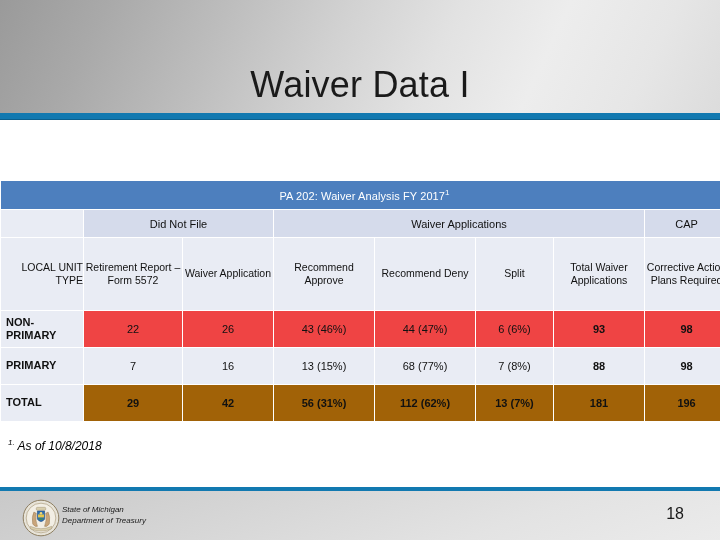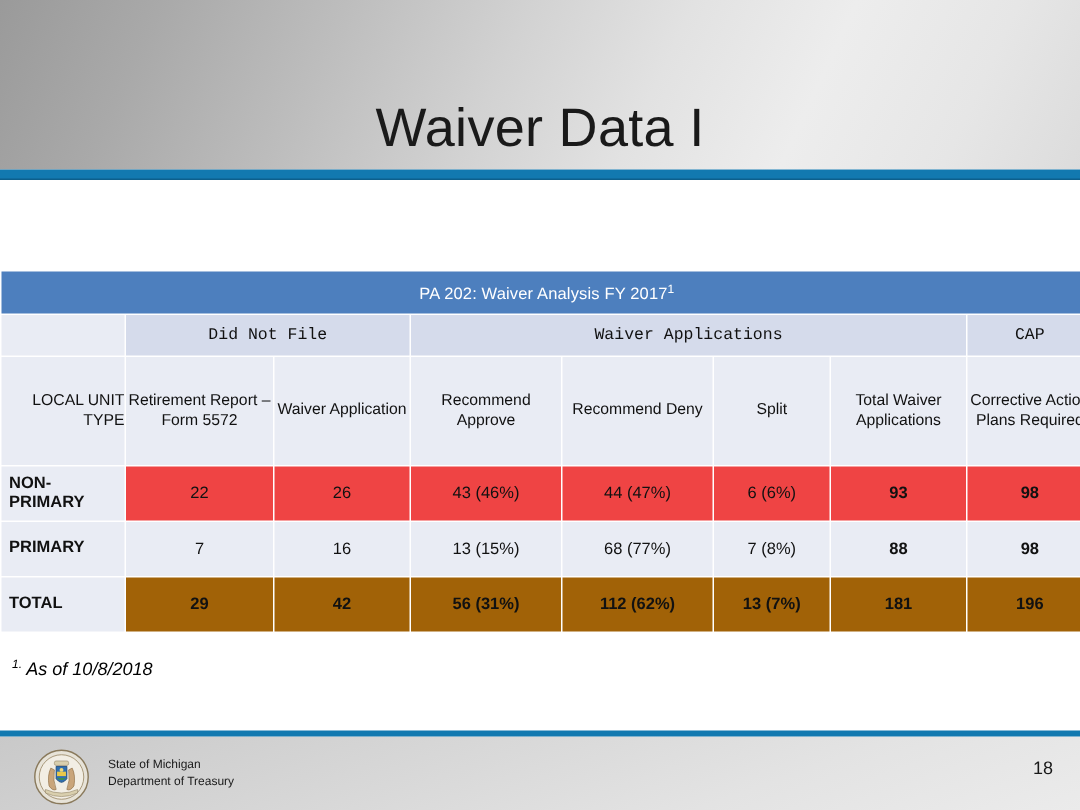--- a/index.html
+++ b/index.html
@@ -101,21 +101,20 @@
     letter-spacing: .1px;
   }
   .band sup { font-size: 8px; vertical-align: super; }
 
   .hdr1 {
     background: #d5dbeb;
     color: #111111;
     font-size: 11px;
     font-weight: bold;
     height: 27px;
-    font-family: Liberation Mono, monospace;
   }
   .hdr1.blank { background: #e9ecf4; }
 
   .hdr2 {
     background: #e9ecf4;
     color: #111111;
     font-size: 10.5px;
     font-weight: bold;
     line-height: 1.25;
     height: 72px;
@@ -167,31 +166,32 @@
   }
   .seal {
     position: absolute;
     left: 22px;
     top: 8px;
     width: 38px;
     height: 38px;
   }
   .footer-text {
     position: absolute;
-    left: 72px;
+    left: 62px;
     top: 14px;
     font-size: 8px;
     line-height: 1.35;
     color: #1a1a1a;
+    font-style: italic;
   }
   .page-num {
     position: absolute;
-    right: 18px;
+    right: 36px;
     top: 14px;
-    font-size: 12px;
+    font-size: 16px;
     color: #1a1a1a;
     margin-left: 20px;
   }
 </style>
 </head>
 <body>
 
 <div class="title-banner">
   <div class="swoosh"></div>
   <div class="title-text">Waiver Data I</div>

